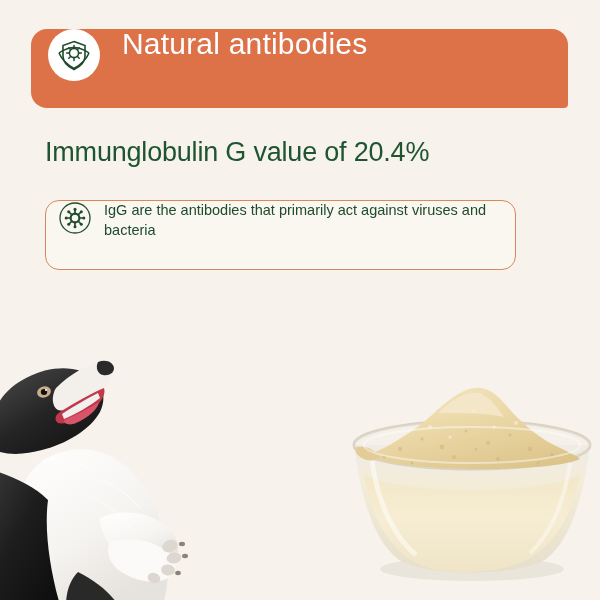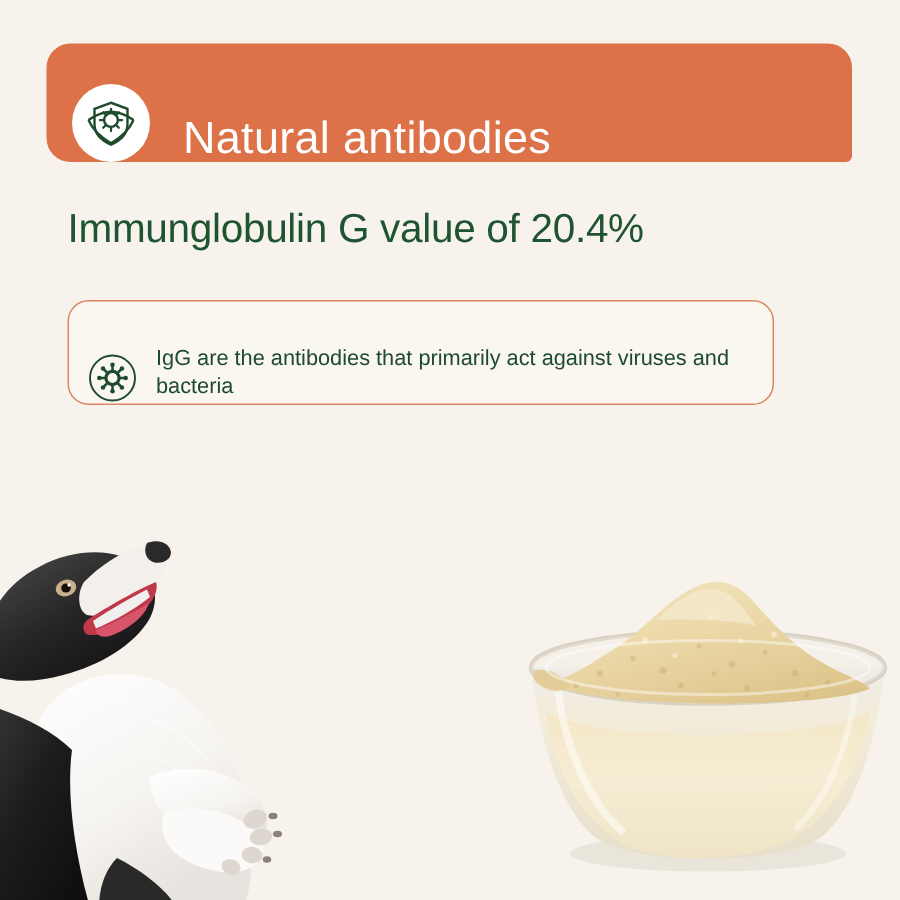--- a/index.html
+++ b/index.html
@@ -25,21 +25,21 @@
   
   .banner {
     position: absolute;
     left: 31px;
     top: 29px;
     width: 537px;
     height: 79px;
     background: #dd7249;
     border-radius: 16px 16px 4px 16px;
     display: flex;
-    align-items: flex-end;
+    align-items: flex-start;
     box-sizing: border-box;
     padding-left: 17px;
   }
   .banner-icon {
     width: 52px;
     height: 52px;
     border-radius: 50%;
     background: #ffffff;
     display: flex;
     align-items: center;
@@ -75,21 +75,21 @@
     position: absolute;
     left: 45px;
     top: 200px;
     width: 471px;
     height: 70px;
     border: 1.4px solid #d8875f;
     border-radius: 14px;
     background: #faf6f0;
     box-sizing: border-box;
     display: flex;
-    align-items: flex-end;
+    align-items: flex-start;
     padding-left: 12px;
   }
   .info-icon {
     width: 34px;
     height: 34px;
     flex: 0 0 auto;
     display: flex;
     align-items: center;
     justify-content: center;
   }

